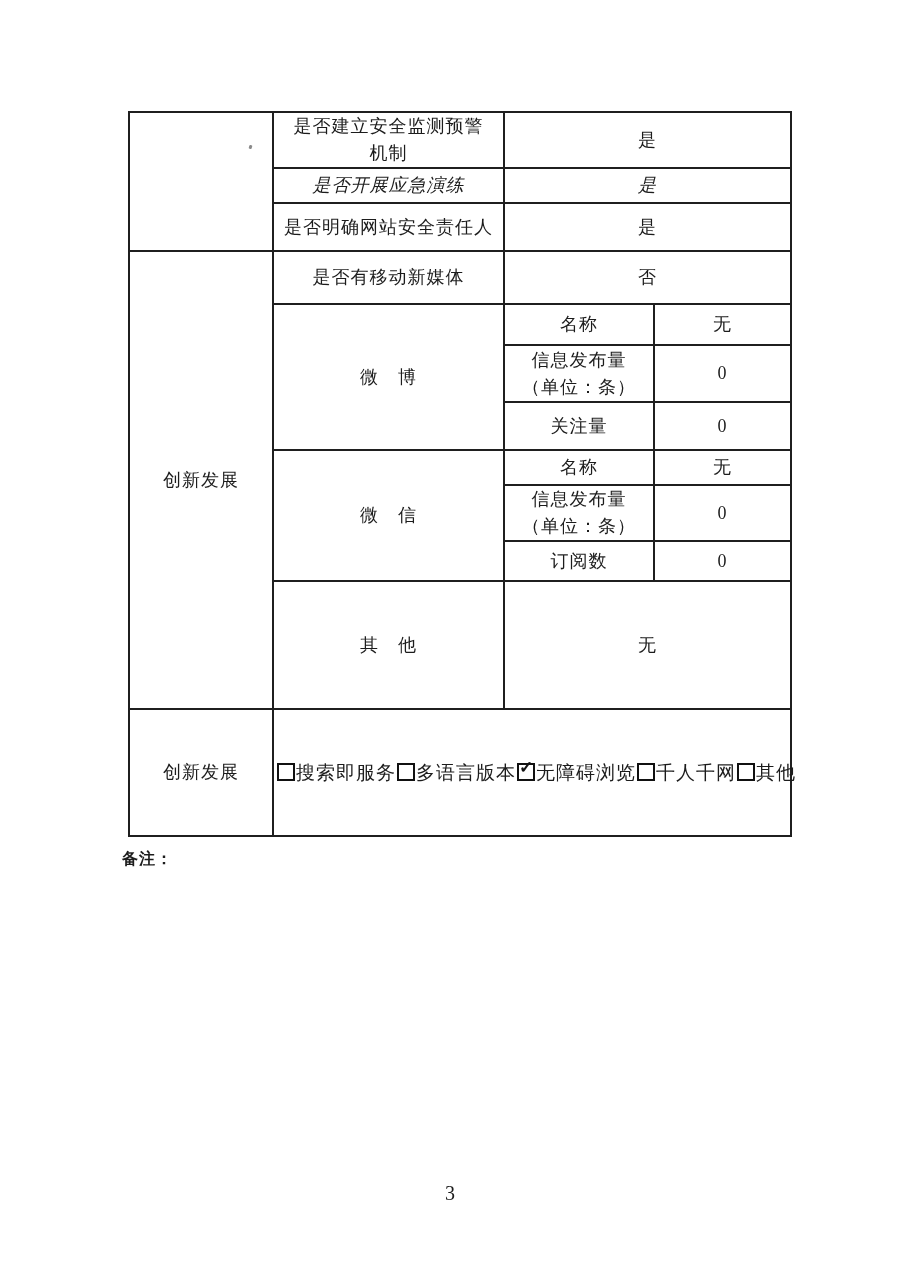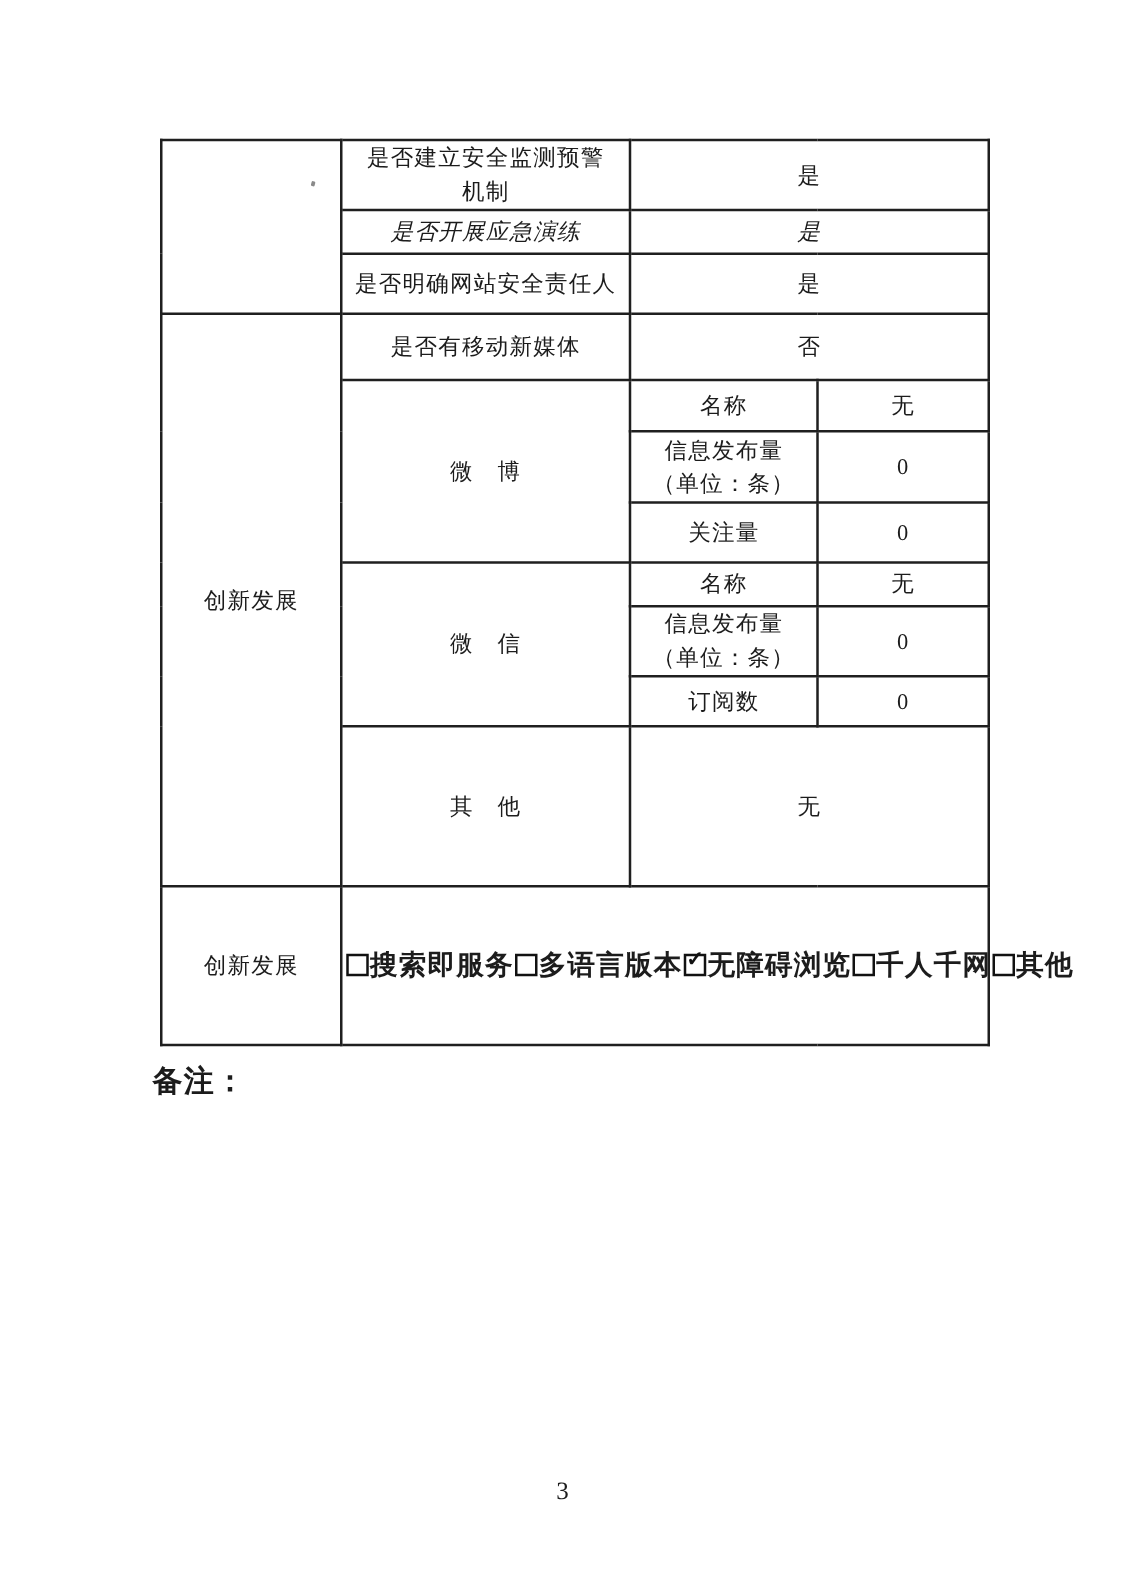--- a/index.html
+++ b/index.html
@@ -42,22 +42,21 @@
   .r6  { height: 57px; }
   .r7  { height: 48px; }
   .r8  { height: 35px; }
   .r9  { height: 55px; }
   .r10 { height: 40px; }
   .r11 { height: 128px; }
   .r12 { height: 127px; }
   .cbx-line {
     white-space: nowrap;
     letter-spacing: 1px;
-    font-size: 22px;
-    font-weight: bold;
+    font-size: 19px;
   }
   .cbx {
     display: inline-block;
     width: 14px;
     height: 14px;
     border: 2.5px solid #111;
     background: #fff;
     vertical-align: -2px;
     margin: 0 1px;
     text-align: center;
@@ -72,21 +71,21 @@
     position: absolute;
     left: 0px;
     top: -4px;
     font-size: 17px;
     font-weight: 900;
   }
   .notes {
     position: absolute;
     left: 122px;
     top: 849px;
-    font-size: 24px;
+    font-size: 16px;
     font-weight: bold;
     letter-spacing: 1px;
   }
   .pagenum {
     position: absolute;
     left: 0;
     top: 1182px;
     width: 100%;
     text-align: center;
     font-size: 20px;

